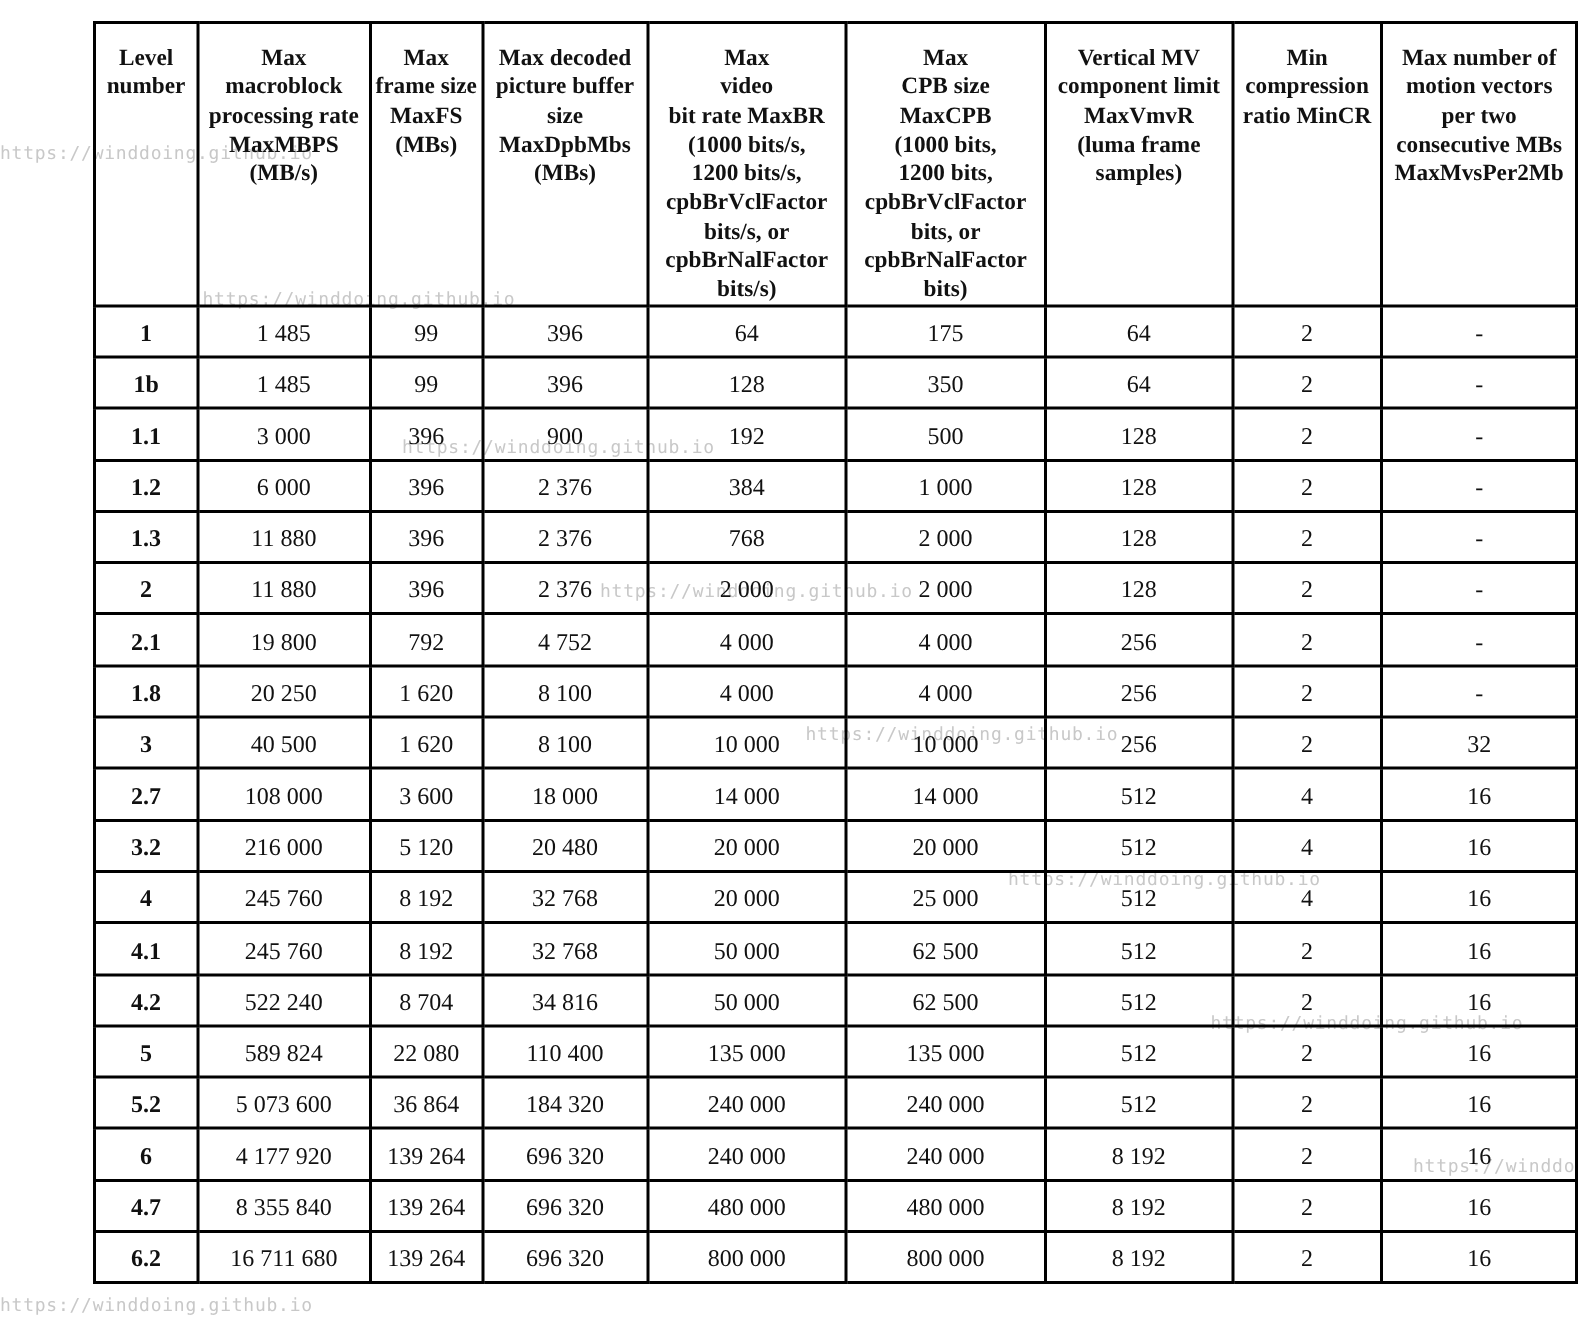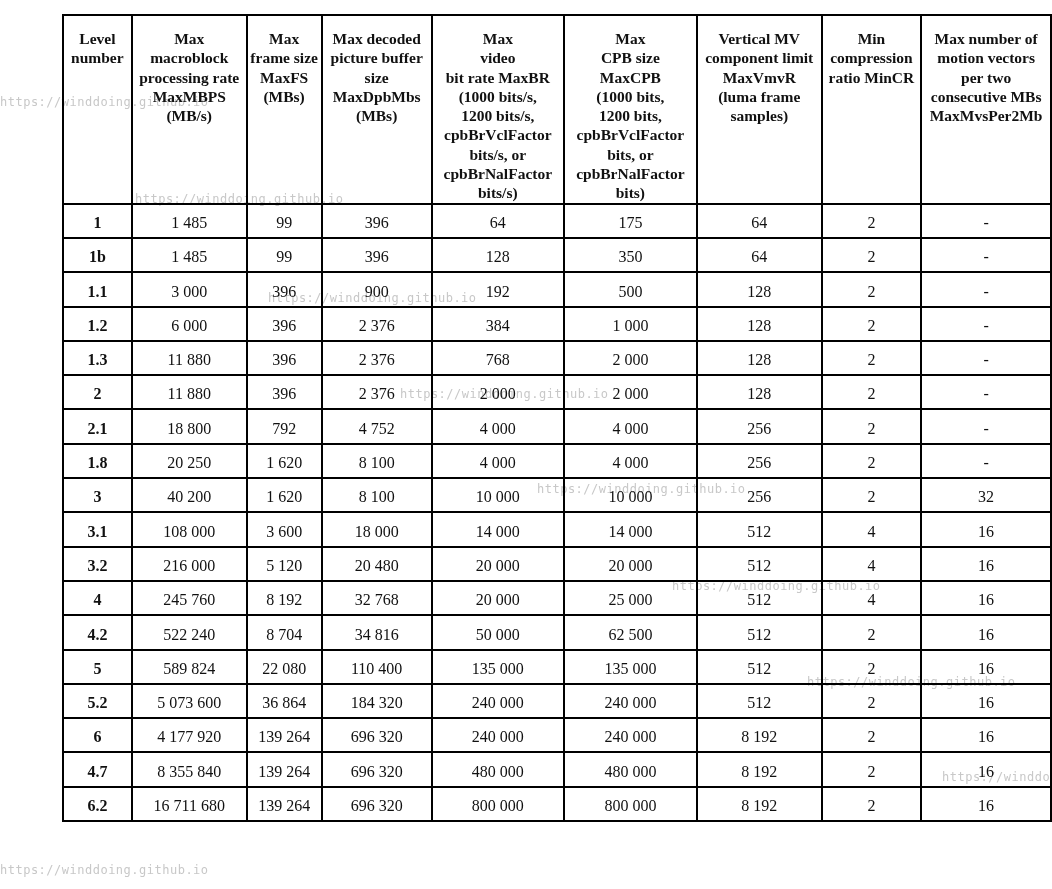--- a/index.html
+++ b/index.html
@@ -204,21 +204,21 @@
           <td>396</td>
           <td>2 376</td>
           <td>2 000</td>
           <td>2 000</td>
           <td>128</td>
           <td>2</td>
           <td>-</td>
         </tr>
         <tr>
           <td class="level-col">2.1</td>
-          <td>18 800</td>
+          <td>19 800</td>
           <td>792</td>
           <td>4 752</td>
           <td>4 000</td>
           <td>4 000</td>
           <td>256</td>
           <td>2</td>
           <td>-</td>
         </tr>
         <tr>
           <td class="level-col">1.8</td>
@@ -226,31 +226,31 @@
           <td>1 620</td>
           <td>8 100</td>
           <td>4 000</td>
           <td>4 000</td>
           <td>256</td>
           <td>2</td>
           <td>-</td>
         </tr>
         <tr>
           <td class="level-col">3</td>
-          <td>40 200</td>
+          <td>40 500</td>
           <td>1 620</td>
           <td>8 100</td>
           <td>10 000</td>
           <td>10 000</td>
           <td>256</td>
           <td>2</td>
           <td>32</td>
         </tr>
         <tr>
-          <td class="level-col">3.1</td>
+          <td class="level-col">2.7</td>
           <td>108 000</td>
           <td>3 600</td>
           <td>18 000</td>
           <td>14 000</td>
           <td>14 000</td>
           <td>512</td>
           <td>4</td>
           <td>16</td>
         </tr>
         <tr>
@@ -269,20 +269,31 @@
           <td>245 760</td>
           <td>8 192</td>
           <td>32 768</td>
           <td>20 000</td>
           <td>25 000</td>
           <td>512</td>
           <td>4</td>
           <td>16</td>
         </tr>
         <tr>
+          <td class="level-col">4.1</td>
+          <td>245 760</td>
+          <td>8 192</td>
+          <td>32 768</td>
+          <td>50 000</td>
+          <td>62 500</td>
+          <td>512</td>
+          <td>2</td>
+          <td>16</td>
+        </tr>
+        <tr>
           <td class="level-col">4.2</td>
           <td>522 240</td>
           <td>8 704</td>
           <td>34 816</td>
           <td>50 000</td>
           <td>62 500</td>
           <td>512</td>
           <td>2</td>
           <td>16</td>
         </tr>

